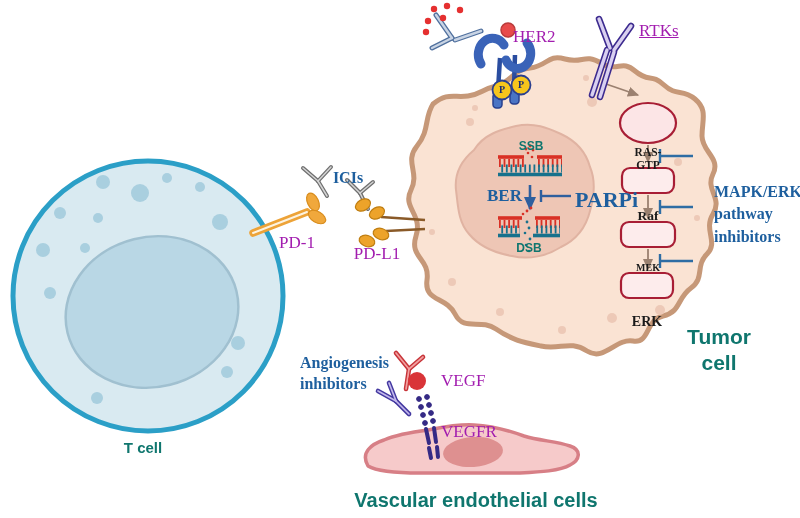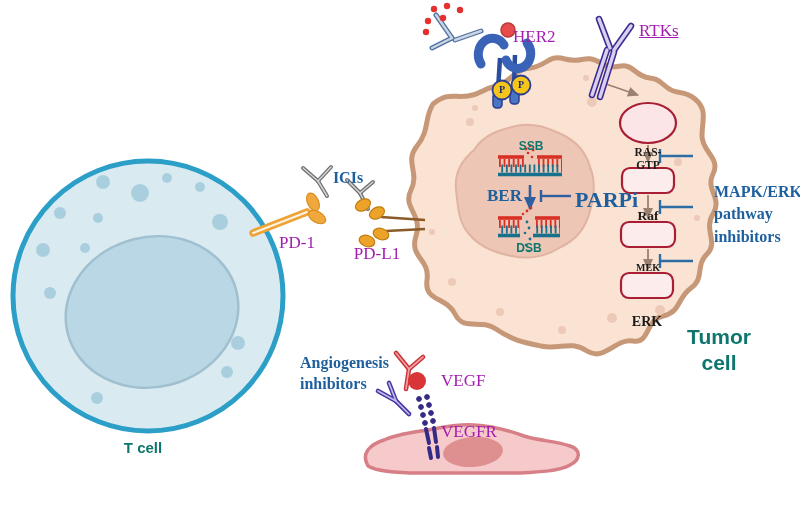--- a/index.html
+++ b/index.html
@@ -305,16 +305,17 @@
   <div class="lbl nodetext center" style="left:647px;top:277px;font-size:14px;">ERK</div>
   <div class="lbl blue" style="left:714px;top:181px;line-height:1.4;">MAPK/ERK
 pathway
 inhibitors</div>
   <div class="lbl blue" style="left:300px;top:353px;line-height:1.3;">Angiogenesis
 inhibitors</div>
   <div class="lbl serif" style="left:441px;top:371px;">VEGF</div>
   <div class="lbl serif" style="left:441px;top:422px;">VEGFR</div>
   <div class="lbl cellname center" style="left:719px;top:324px;font-size:21px;">Tumor cell</div>
   <div class="lbl cellname center" style="left:143px;top:439px;font-size:15px;">T cell</div>
+  <div class="lbl cellname center" style="left:476px;top:488px;font-size:20px;">Vascular endothelial cells</div>
   <div class="lbl pmark" style="left:502px;top:90px;">P</div>
   <div class="lbl pmark" style="left:521px;top:85px;">P</div>
 
 </div>
 
 </body></html>

